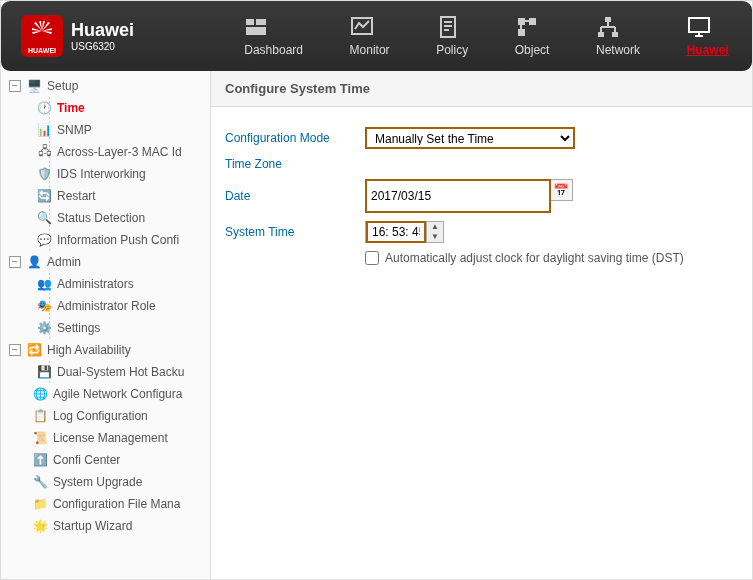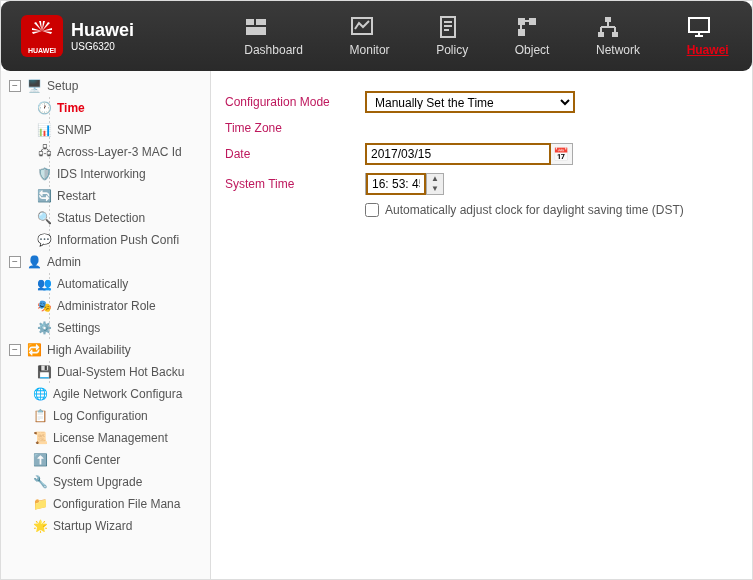--- a/index.html
+++ b/index.html
@@ -23,24 +23,24 @@
 .tree-item .icon { width: 16px; height: 16px; margin-right: 4px; display: inline-flex; align-items: center; justify-content: center; }
 .tree-child { padding-left: 28px; }
 .tree-item.level1 { padding-left: 32px; }
 .tree-item.level0.folder { padding-left: 8px; }
 .tree-item.selected { color: #e60012; font-weight: bold; }
 .dotted { background-image: linear-gradient(to bottom, #ccc 50%, transparent 50%); background-size: 1px 4px; background-repeat: repeat-y; background-position: 48px 0; }
 .content { flex: 1; overflow: auto; }
 .panel-title { background: #f5f5f5; border-bottom: 1px solid #ddd; padding: 10px 14px; font-weight: bold; color: #555; font-size: 13px; }
 .form { padding: 20px 14px; }
 .form-row { display: flex; align-items: center; margin-bottom: 8px; }
-.form-label { width: 140px; color: #be185d; }
+.form-label { width: 140px; color: #0369a1; }
 .form-control select, .form-control input[type="text"] { border: 2px solid #a16207; padding: 2px 4px; font-size: 12px; background: #fff; }
 .form-control select { width: 210px; height: 22px; }
-.form-control .date-input { width: 186px; height: 22px; }
+.form-control .date-input { width: 186px; height: 34px; }
 .date-wrap { display: inline-flex; }
 .date-btn { width: 22px; height: 22px; border: 1px solid #aaa; border-left: none; display: flex; align-items: center; justify-content: center; background: #f5f5f5; cursor: pointer; }
 .time-wrap { display: inline-flex; align-items: center; border: 1px solid #aaa; height: 22px; }
 .time-wrap input { border: none; width: 60px; text-align: center; padding: 2px; font-size: 12px; }
 .spinner { display: flex; flex-direction: column; border-left: 1px solid #aaa; }
 .spinner button { width: 16px; height: 10px; border: none; background: #eee; font-size: 8px; line-height: 1; cursor: pointer; color: #555; }
 .checkbox-row { margin-left: 140px; display: flex; align-items: center; gap: 6px; color: #555; }
 .checkbox-row input { width: 14px; height: 14px; }
 .ico { font-size: 13px; }
 </style>
@@ -165,21 +165,21 @@
     </div>
 
     <div class="tree-item level0 folder">
       <span class="toggle">−</span>
       <span class="icon">👤</span>
       <span>Admin</span>
     </div>
     <div class="tree-child dotted">
       <div class="tree-item">
           <span class="icon">👥</span>
-          <span>Automatically</span>
+          <span>Administrators</span>
         </div>
       <div class="tree-item">
           <span class="icon">🎭</span>
           <span>Administrator Role</span>
         </div>
       <div class="tree-item">
           <span class="icon">⚙️</span>
           <span>Settings</span>
         </div>
     </div>
@@ -220,20 +220,21 @@
         <span class="icon">📁</span>
         <span>Configuration File Mana</span>
       </div>
     <div class="tree-item level1">
         <span class="icon">🌟</span>
         <span>Startup Wizard</span>
       </div>
   </div>
 
   <div class="content">
+    <div class="panel-title">Configure System Time</div>
     <div class="form">
       <div class="form-row">
         <div class="form-label">Configuration Mode</div>
         <div class="form-control">
           <select><option>Manually Set the Time</option></select>
         </div>
       </div>
       <div class="form-row">
         <div class="form-label">Time Zone</div>
       </div>

